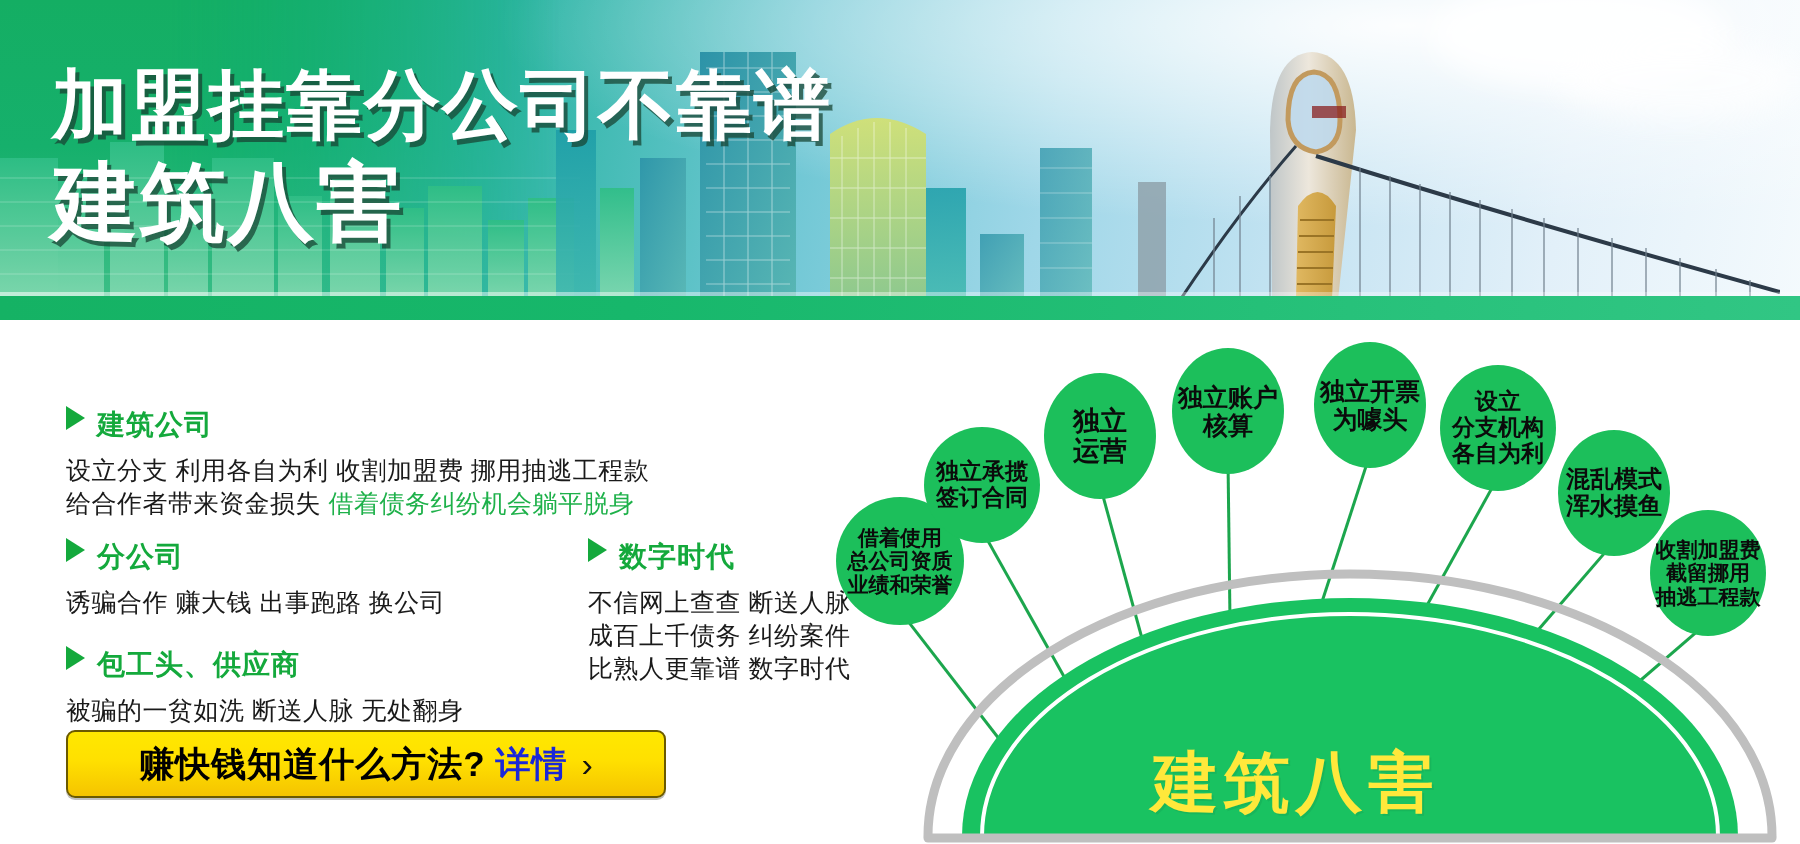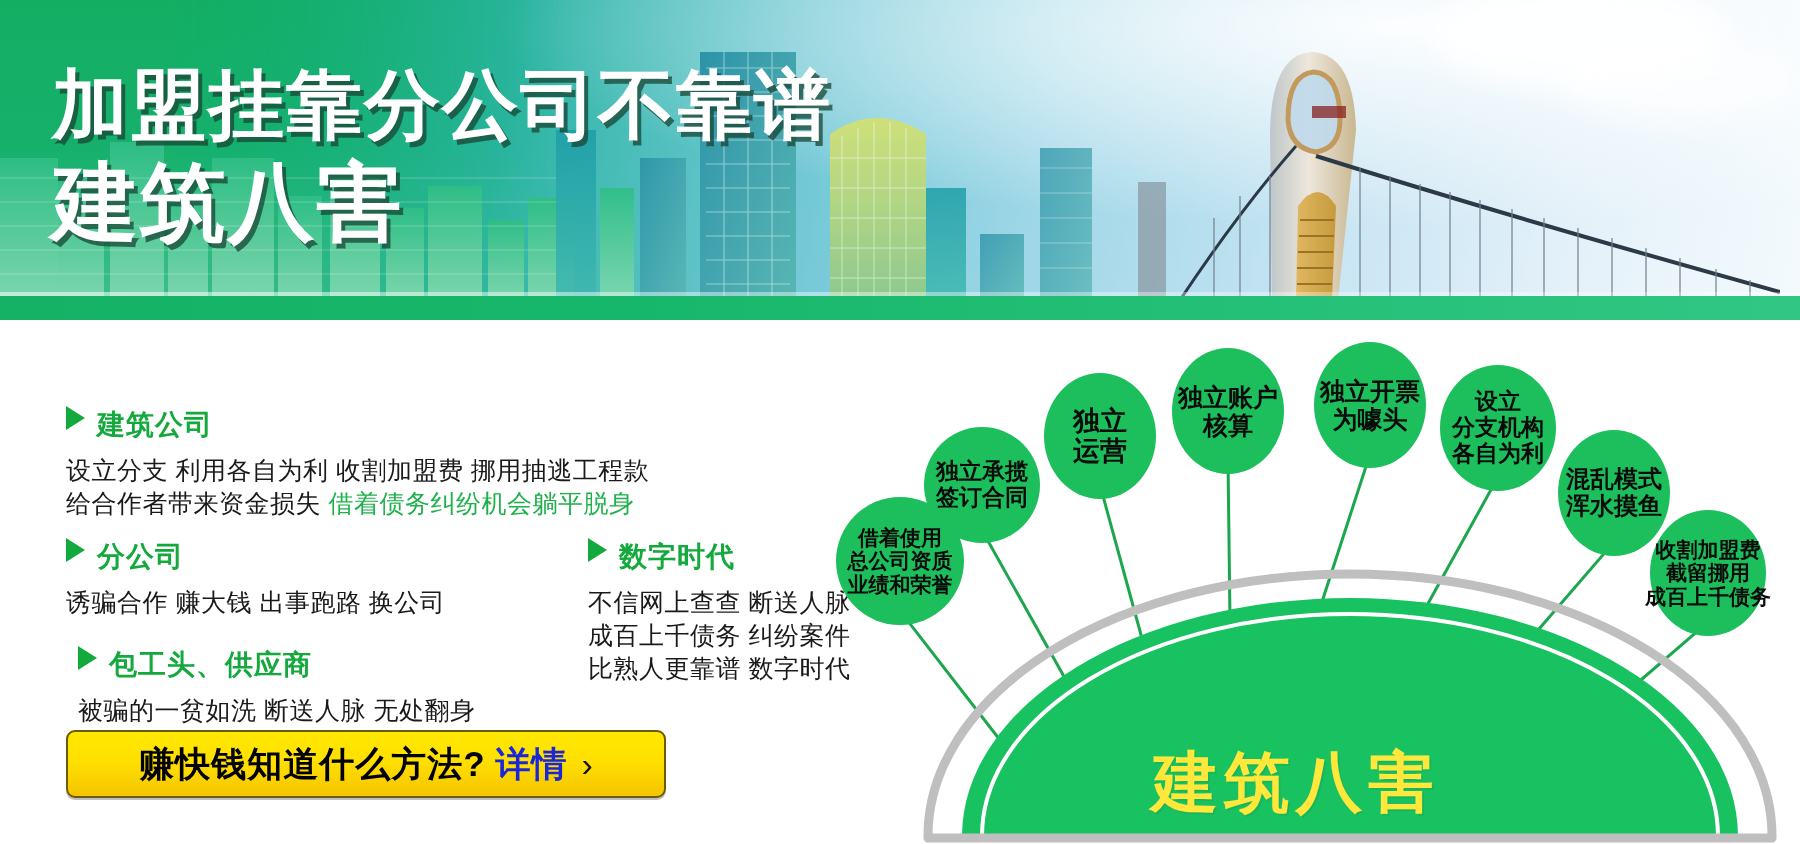--- a/index.html
+++ b/index.html
@@ -36,21 +36,21 @@
   
   .left{position:absolute;left:0;top:368px;width:900px;height:476px;}
   .sec{position:absolute;}
   .sec-head{display:flex;align-items:flex-start;gap:12px;margin-bottom:10px;}
   .tri{width:0;height:0;border-left:19px solid #14A93C;border-top:12px solid transparent;border-bottom:12px solid transparent;}
   .sec-title{color:#14A93C;font-size:28px;font-weight:bold;letter-spacing:1px;white-space:nowrap;}
   .line{font-size:25px;color:#1a1a1a;line-height:33px;white-space:nowrap;letter-spacing:.5px;}
   .line .gr{color:#1EB14A;}
   .sec-a{left:66px;top:38px;}
   .sec-b{left:66px;top:170px;}
-  .sec-c{left:78px;top:278px;}
+  .sec-c{left:66px;top:278px;}
   .sec-d{left:588px;top:170px;}
 
   
   .cta{position:absolute;left:66px;top:362px;width:596px;height:64px;border-radius:9px;
     background:linear-gradient(180deg,#FFE800 0%,#FFE000 45%,#F5C400 100%);
     border:2px solid #6b5a00;box-shadow:0 2px 0 rgba(0,0,0,.25);
     display:flex;align-items:center;justify-content:center;gap:10px;cursor:pointer;}
   .cta-main{font-size:35px;font-weight:bold;color:#000;letter-spacing:1px;white-space:nowrap;}
   .cta-link{font-size:35px;font-weight:bold;color:#1a27d8;letter-spacing:1px;}
   .cta-arrow{font-size:34px;color:#111;font-weight:300;margin-left:4px;}
@@ -272,19 +272,19 @@
           <span>分支机构</span>
           <span>各自为利</span>
         </div>
         <div class="bub" style="left: 658px; top: 62px; width: 112px; height: 126px; font-size: 24px;">
           <span>混乱模式</span>
           <span>浑水摸鱼</span>
         </div>
         <div class="bub" style="left: 750px; top: 142px; width: 116px; height: 126px; font-size: 21px;">
           <span>收割加盟费</span>
           <span>截留挪用</span>
-          <span>成百上千债务</span>
+          <span>抽逃工程款</span>
         </div>
       </div>
     <div class="dome-label" id="domeLabel" style="left: 252px; top: 370px;">建筑八害</div>
   </div>
 
 </div>
 
 </body></html>

